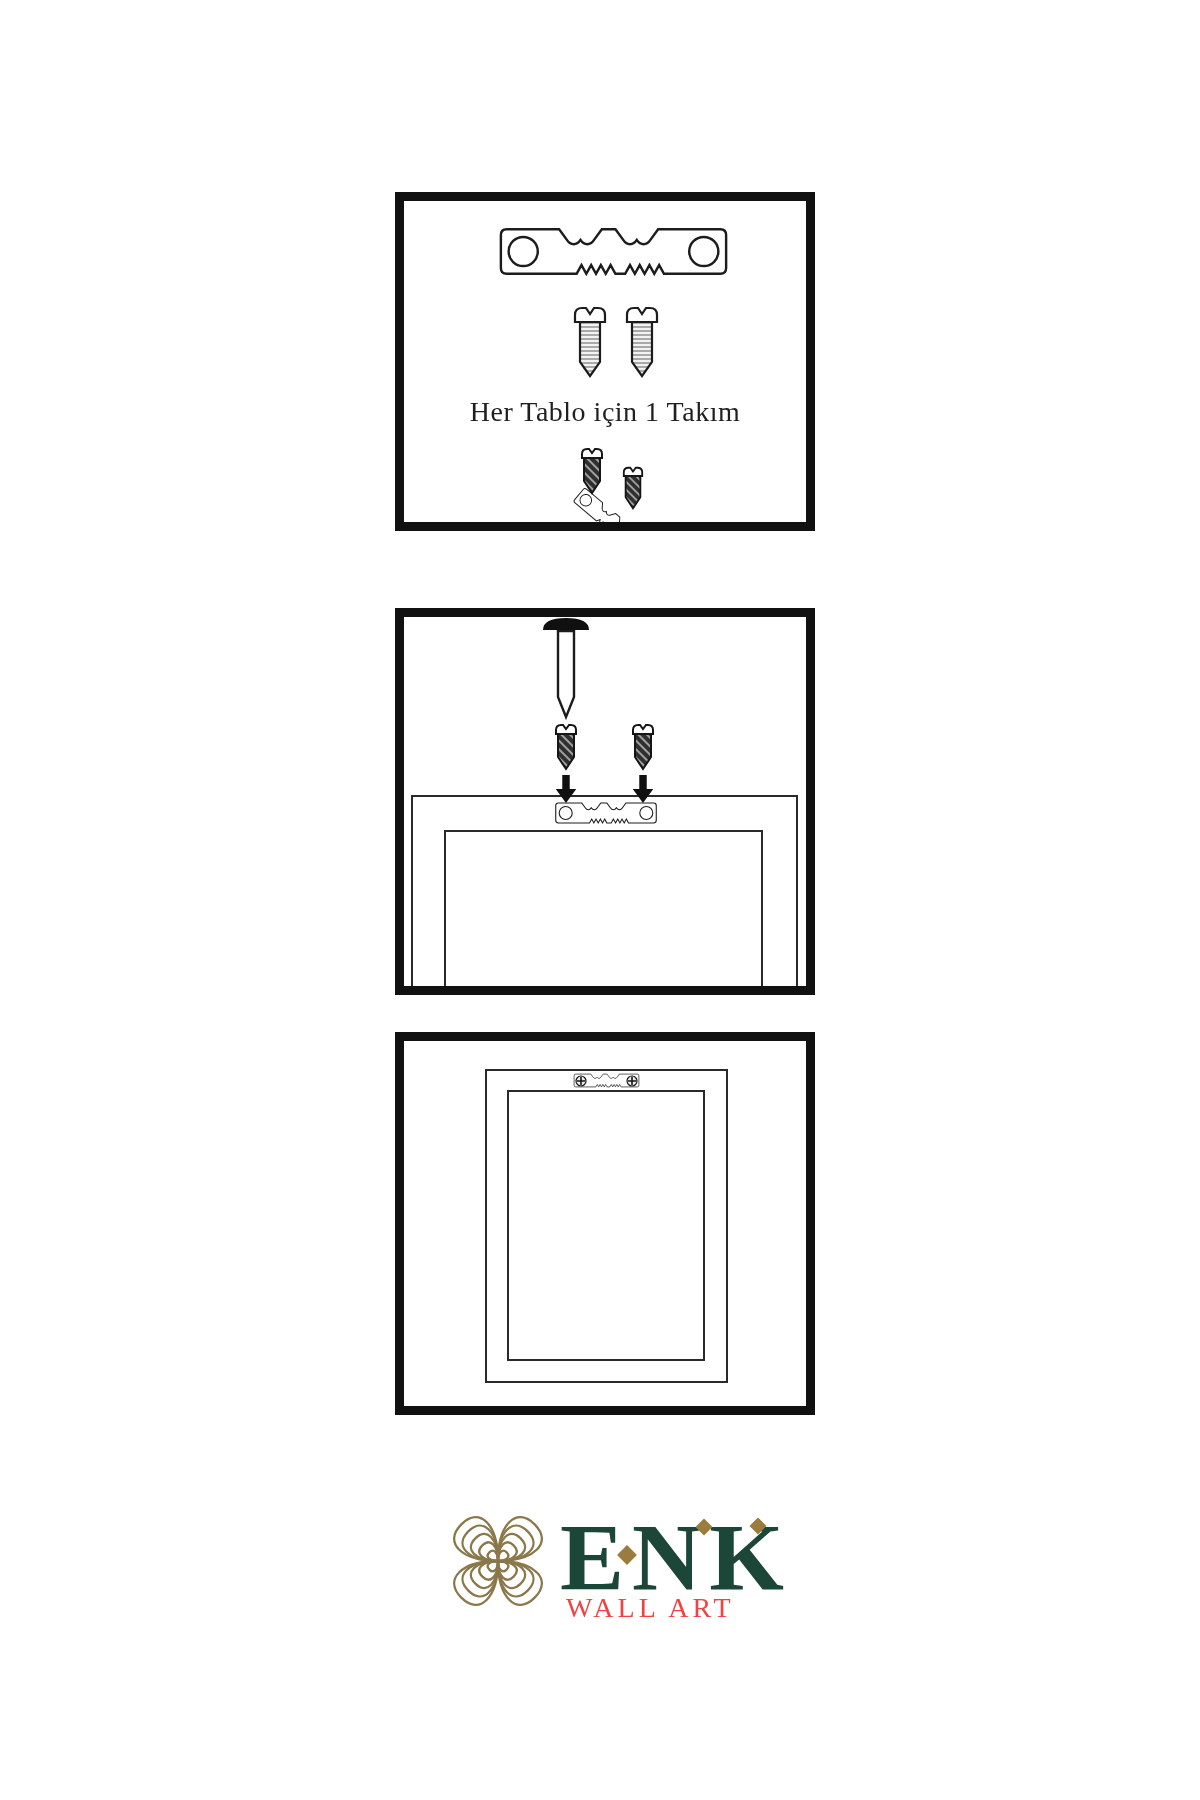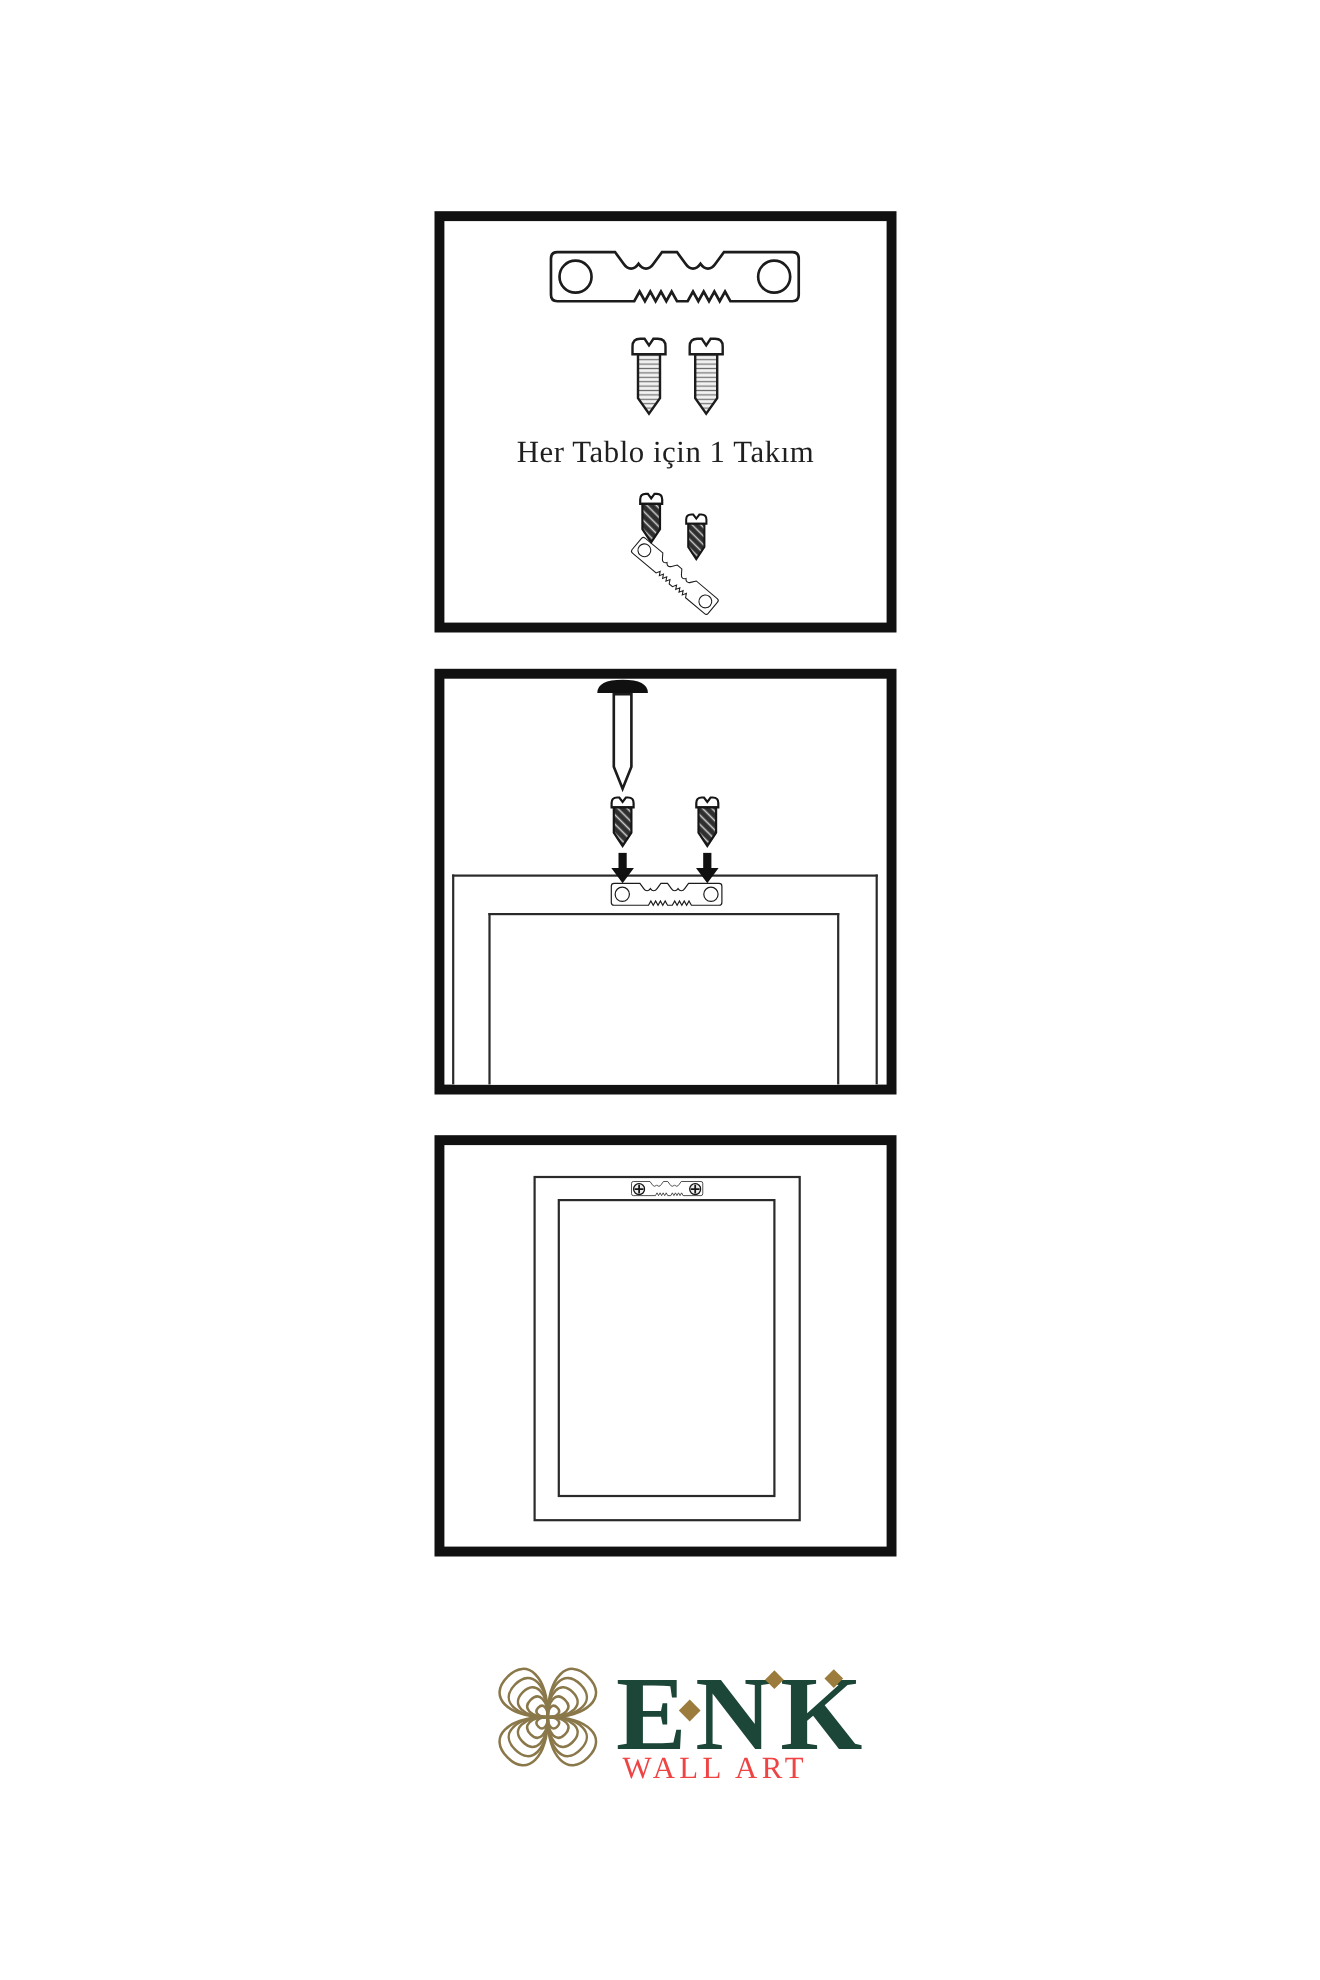--- a/index.html
+++ b/index.html
@@ -1,20 +1,20 @@
 <!DOCTYPE html>
 <html><head>
 <meta charset="utf-8">
 <style>
   html,body{margin:0;padding:0;background:#fff;}
   .canvas{position:relative;width:1200px;height:1800px;background:#ffffff;overflow:hidden;
           font-family:"Liberation Serif", serif;}
   .panel{position:absolute;left:395px;width:420px;border:9px solid #111111;background:#fff;
          box-sizing:border-box;overflow:hidden;}
-  .p1{top:192px;height:383px;}
+  .p1{top:192px;height:339px;}
   .p2{top:608px;height:387px;}
   .p3{top:1032px;height:383px;}
   .abs{position:absolute;}
   .caption{position:absolute;left:0;top:195px;width:100%;text-align:center;
            font-size:28px;letter-spacing:0.5px;color:#1f1f1f;white-space:nowrap;}
   .frame-line{position:absolute;border:2px solid #2a2a2a;background:#ffffff;box-sizing:border-box;}
   .no-bottom{border-bottom:none;}
   .tilted{transform:rotate(40deg);transform-origin:center center;}
   
   .knot{position:absolute;left:437px;top:1494px;width:122px;height:134px;}

